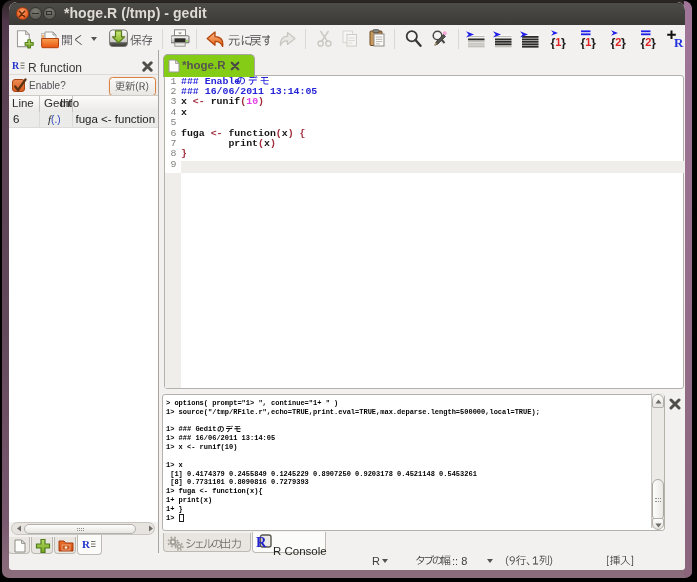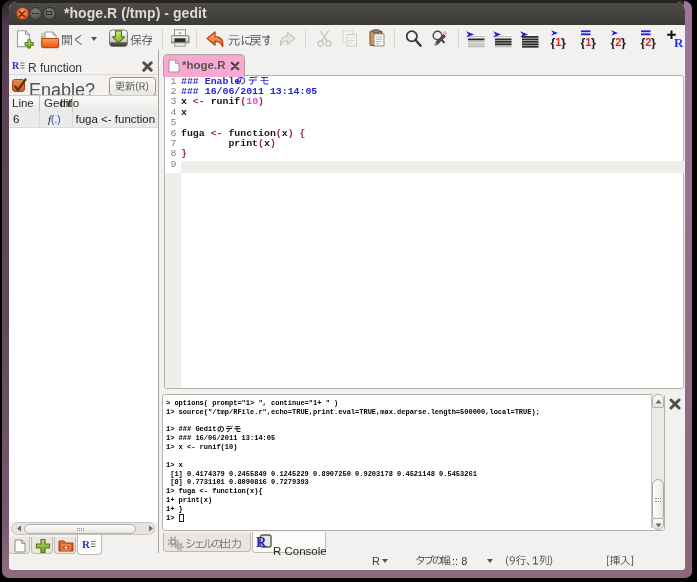--- a/index.html
+++ b/index.html
@@ -8,21 +8,21 @@
 .ab{position:absolute}
 #tbar{position:absolute;left:0;top:0;width:676px;height:23px;background:linear-gradient(#4d4c48,#3b3a37);border-radius:8px 8px 0 0;border-top:1px solid #23221f}
 #title{position:absolute;left:55px;top:0;height:23px;line-height:22px;font-size:14px;font-weight:bold;color:#dfdbd4;letter-spacing:0.05px}
 .sep{position:absolute;top:27px;width:1px;height:20px;background:#dbd8d3}
 #sidebar-right{position:absolute;left:149px;top:48px;width:1px;height:503px;background:#a8a5a0}
 #tblhead{position:absolute;left:0;top:93px;width:149px;height:21px;background:linear-gradient(#fbfbfa,#e8e6e3);border-top:1px solid #cfccc7;border-bottom:1px solid #c4c1bb;font-size:11.5px;color:#2e2d2b}
 #tblrow{position:absolute;left:0;top:110px;width:149px;height:16px;background:#ebebe9;border-bottom:1px solid #dddcda;font-size:11.5px;color:#1c1c1c}
 #sidewhite{position:absolute;left:0;top:110px;width:149px;height:410px;background:#fff}
 .colsep{position:absolute;top:0;width:1px;height:16px;background:#c8c5c0}
 #editor{position:absolute;left:154.5px;top:73px;width:520px;height:313.5px;background:#fff;border:1px solid #b5b2ac;border-radius:3px;border-top-left-radius:0}
-#tab1{position:absolute;left:154px;top:52px;width:82px;height:22.5px;background:#f9a8d4;border:1px solid #a8a5a0;border-bottom:0;border-radius:5px 5px 0 0;z-index:5}
+#tab1{position:absolute;left:154px;top:52px;width:92px;height:22.5px;background:#84cc16;border:1px solid #a8a5a0;border-bottom:0;border-radius:5px 5px 0 0;z-index:5}
 #gutter{position:absolute;left:155px;top:74.6px;width:12.5px;text-align:right;font:9.9px "Liberation Mono",monospace;line-height:10.4px;color:#7f7f7c;white-space:pre}
 #code{position:absolute;left:172px;top:74.6px;font:bold 9.9px "Liberation Mono",monospace;line-height:10.4px;color:#141414;white-space:pre}
 #code .c{color:#2424d8}
 #code .o{color:#a02c3c}
 #code .n{color:#e53ee5}
 #curline{position:absolute;left:171.5px;top:159.3px;width:503px;height:11.6px;background:#efeeeb}
 #gutgray{position:absolute;left:155.5px;top:171.2px;width:16px;height:215px;background:#efeeeb}
 #consbox{position:absolute;left:153px;top:391.5px;width:503px;height:137.5px;background:#fff;border:1px solid #b5b2ac;border-radius:3px}
 #constext{position:absolute;left:157px;top:396.9px;font:bold 7px "Liberation Mono",monospace;line-height:8.85px;color:#000;white-space:pre}
 .btab{position:absolute;height:19px;border:1px solid #bdbab4;border-top:0;border-radius:0 0 4px 4px;background:#e9e6e1}
@@ -248,21 +248,21 @@
     </svg>
 <div class="ab" style="left:19.0px;top:58.5px;font-size:12px;color:#3a3a3a">R function</div>
 <svg class="ab" style="left:133px;top:58.5px" width="11" height="11" viewBox="0 0 11 11">
       <path d="M1.8 1.8 L9.2 9.2 M9.2 1.8 L1.8 9.2" stroke="#504e49" stroke-width="3" stroke-linecap="round"></path>
     </svg>
 <div class="ab" style="left:0;top:71.5px;width:149px;height:1px;background:#dedbd6"></div>
 <div class="ab" style="left:3.0px;top:77.0px;width:13px;height:13px;border-radius:3px;background:linear-gradient(#ec8a52,#dd5d20);border:1px solid #a84312"></div>
 <svg class="ab" style="left:4px;top:75.5px" width="14" height="15" viewBox="0 0 14 15">
       <path d="M2.2 8.5 L5 12 L12.5 1.5" stroke="#5b3315" stroke-width="2.3" fill="none" stroke-linecap="round"></path>
     </svg>
-<div class="ab" style="left:20.0px;top:77.5px;font-size:18px;color:#515156">Enable?</div>
+<div class="ab" style="left:20.0px;top:77.5px;font-size:10px;color:#515156">Enable?</div>
 <div class="ab" style="left:100.0px;top:74.5px;width:47px;height:19px;border-radius:3.5px;background:linear-gradient(#fbfaf9,#e9e7e3);border:1px solid #d9813f;box-shadow:0 0 1.5px rgba(221,130,60,.35)"></div>
 <svg style="position:absolute;left:106.0px;top:77.3px" width="34.1" height="15.4" viewBox="0 -10.9 34.1 15.4">
       <path d="M9.7 -7.6H5.4V-6.5H8.8V-2.4H5.3Q5 -1.4 4.3 -0.7Q5.2 -0.3 6.4 -0.1Q7.6 0 9.7 0L9.6 0.6Q7.3 0.6 6 0.4Q4.7 0.2 3.8 -0.3Q2.8 0.4 0.7 0.7L0.6 0.1Q2.3 -0.2 3.2 -0.7Q2.7 -1.1 2.1 -1.7L2.5 -2.1Q3.2 -1.4 3.8 -1Q4.4 -1.6 4.6 -2.4H1.5V-6.5H4.7V-7.6H0.6V-8.2H9.7ZM4.7 -4.7V-5.9H2.1V-4.7ZM8.2 -4.7V-5.9H5.4V-4.7ZM2.1 -2.9H4.7Q4.7 -3.2 4.7 -3.6V-4.2H2.1ZM8.2 -2.9V-4.2H5.4V-3.6Q5.4 -3.3 5.4 -2.9Z M13.1 -7.6H15V-7.1H10.7V-7.6H12.5V-8.6H13.1ZM19.9 -5.3V-4.7H18.6V0.8H18V-4.7H16.3Q16.3 -2.8 16 -1.5Q15.6 -0.2 14.9 0.8L14.5 0.3Q15.1 -0.6 15.4 -1.9Q15.7 -3.1 15.7 -5V-7.7Q18 -7.9 19.4 -8.5L19.7 -8Q18.4 -7.4 16.3 -7.2V-5.3ZM14.8 -1 14.3 -0.5 13.2 -1.9Q13.2 -1.9 13.2 -1.9Q13.1 -1.9 13.1 -1.8V0.8H12.5V-2.4H12.5Q12.4 -1.8 12 -1.2Q11.6 -0.5 10.7 0.2L10.4 -0.4Q11.1 -1 11.7 -1.7Q12.2 -2.3 12.4 -3H10.5V-3.5H12.5V-4.7H10.5V-5.2H13.2Q13.6 -6 13.8 -7L14.4 -6.8Q14.3 -6.4 14.1 -6Q14 -5.5 13.8 -5.2H15.2V-4.7H13.1V-3.5H15.2V-3H13.1V-2.2H13.2L13.3 -2.3Q13.4 -2.4 13.5 -2.4Q13.6 -2.4 13.7 -2.3ZM11.8 -5.4Q11.6 -6.1 11.3 -6.7L11.8 -7Q12.2 -6.1 12.3 -5.6Z M22.8 -8.2H23.6Q23.1 -7.7 22.6 -7Q22.2 -6.3 21.9 -5.4Q21.7 -4.6 21.7 -3.8V-2.9Q21.7 -2.1 21.9 -1.3Q22.2 -0.5 22.6 0.3Q23.1 1 23.6 1.5H22.8Q22.3 1 21.8 0.3Q21.4 -0.5 21.1 -1.4Q20.9 -2.3 20.9 -3.4Q20.9 -4.4 21.1 -5.3Q21.4 -6.3 21.8 -7Q22.3 -7.8 22.8 -8.2Z M25.5 -3.3V0H24.6V-7.5H27.6Q28.6 -7.5 29.2 -7Q29.7 -6.4 29.7 -5.4Q29.7 -4.6 29.3 -4Q28.9 -3.5 28.2 -3.3L29.9 0H29L27.3 -3.3ZM27.6 -4Q28.2 -4 28.5 -4.3Q28.8 -4.6 28.8 -5.1V-5.7Q28.8 -6.2 28.5 -6.5Q28.2 -6.8 27.6 -6.8H25.5V-4Z M31.3 1.5H30.5Q31.1 1 31.5 0.3Q32 -0.5 32.2 -1.3Q32.5 -2.1 32.5 -2.9V-3.8Q32.5 -4.6 32.2 -5.4Q32 -6.3 31.5 -7Q31.1 -7.7 30.5 -8.2H31.3Q31.8 -7.8 32.3 -7Q32.7 -6.3 33 -5.3Q33.2 -4.4 33.2 -3.4Q33.2 -2.3 33 -1.4Q32.7 -0.5 32.3 0.3Q31.8 1 31.3 1.5Z" fill="#3d3d3d"></path>
     </svg>
 <div id="tblhead">
       <span style="position:absolute;left:3px;top:1px">Line</span>
       <span style="position:absolute;left:35px;top:1px">Gedit</span>
       <span style="position:absolute;left:51px;top:1px">Info</span>
       <div class="colsep" style="left:29.5px"></div>
       <div class="colsep" style="left:63px"></div>

